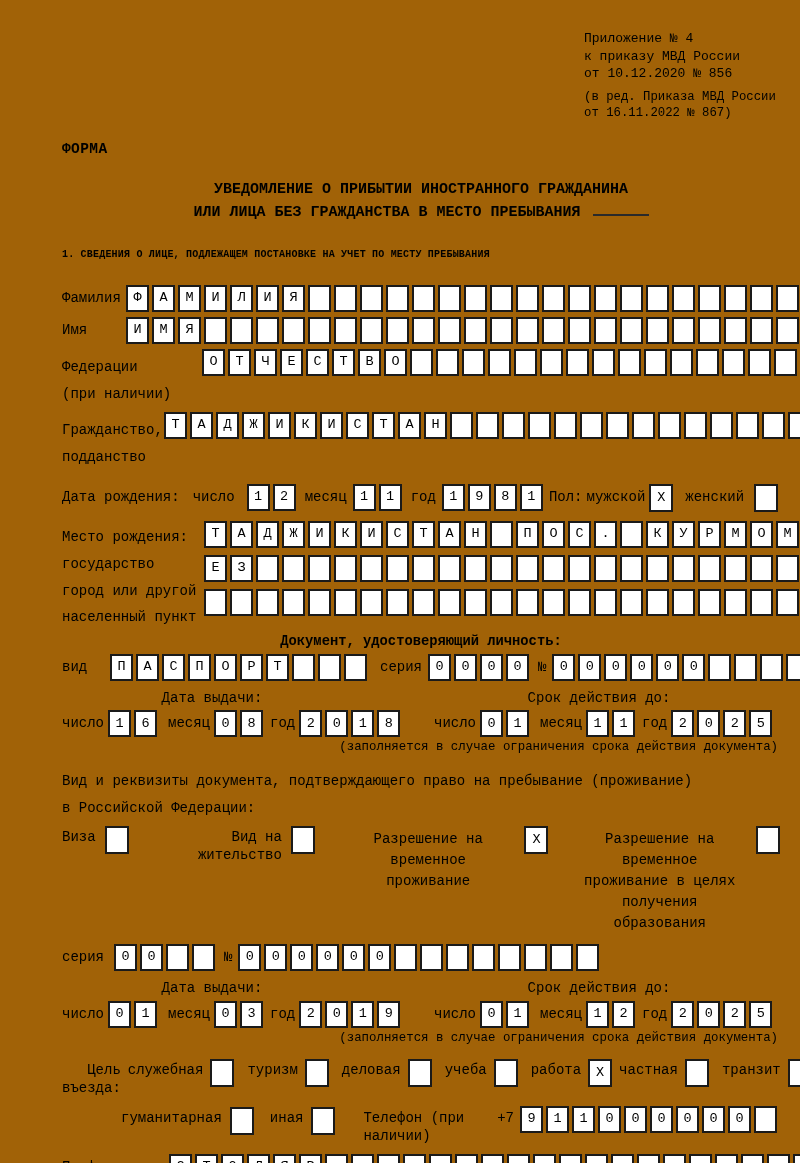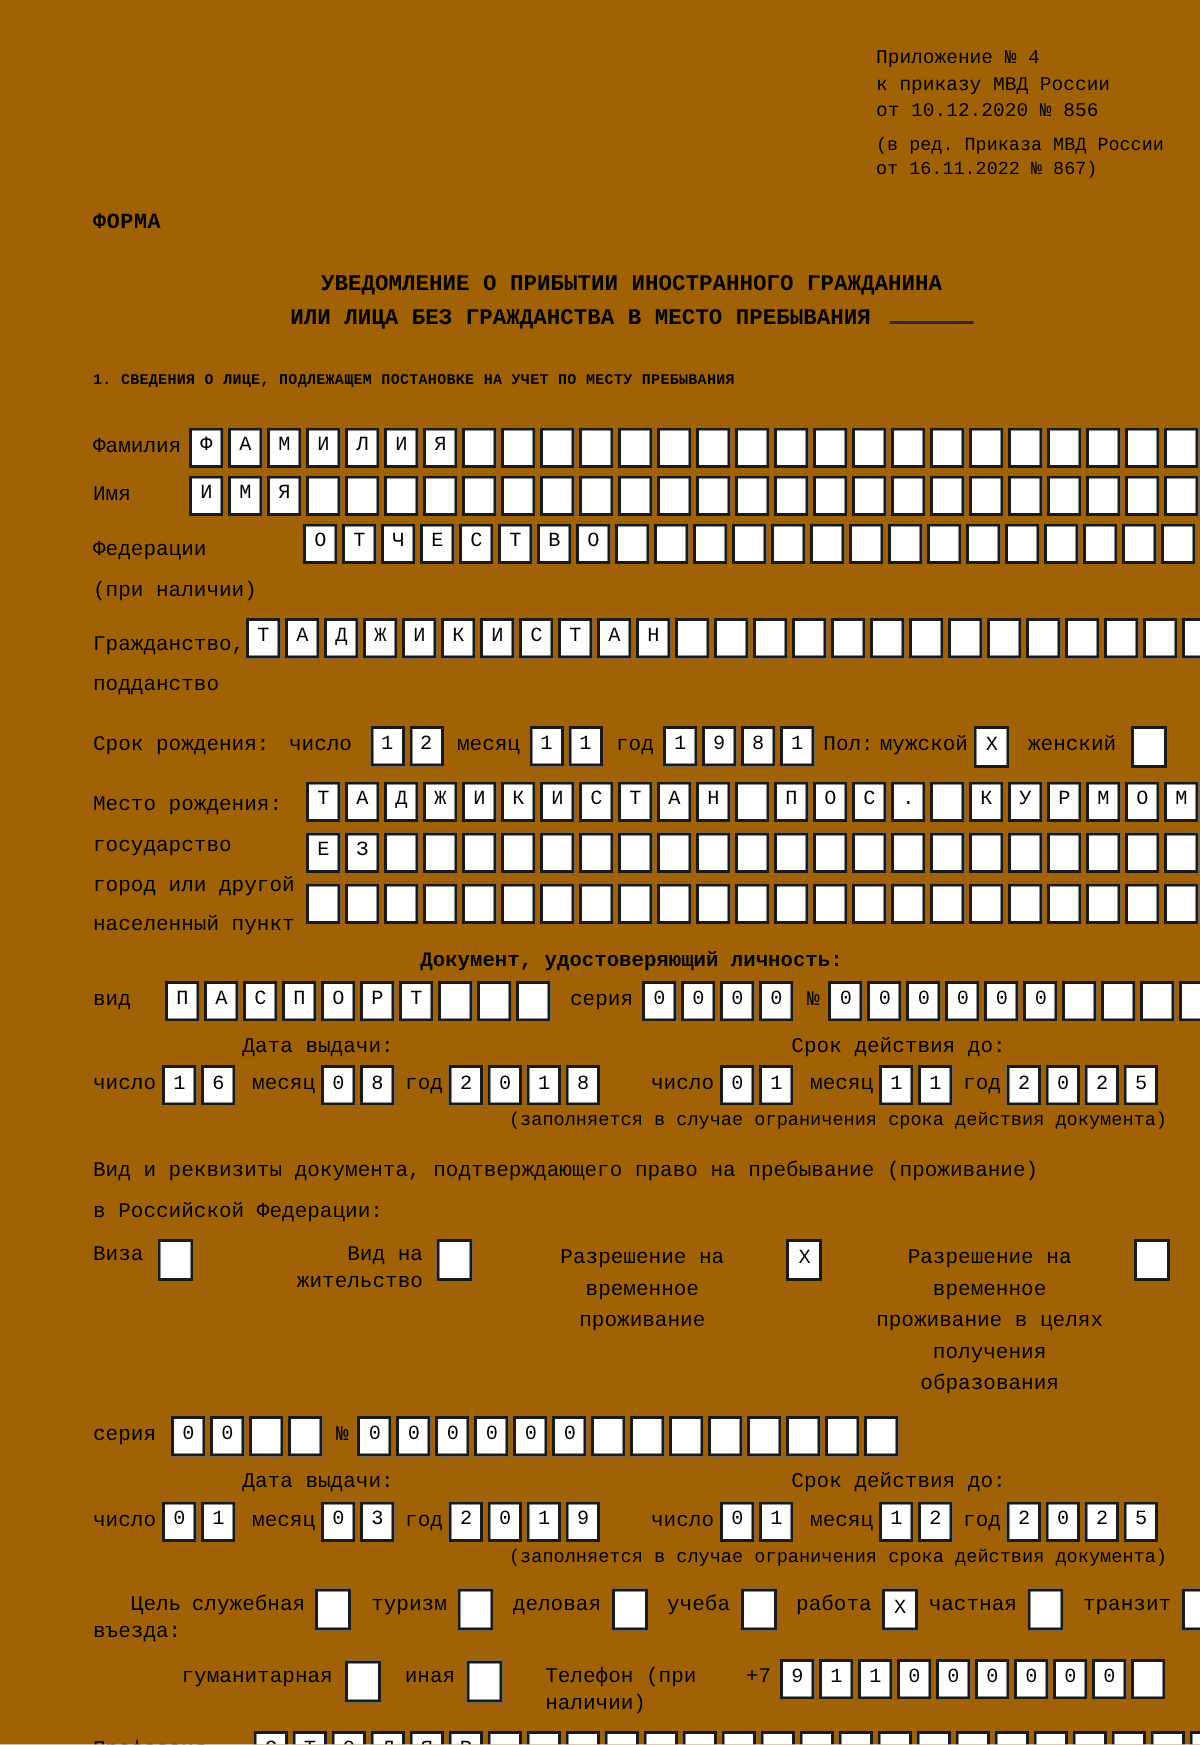--- a/index.html
+++ b/index.html
@@ -207,21 +207,21 @@
         <span class="cell"></span>
         <span class="cell"></span>
         <span class="cell"></span>
         <span class="cell"></span>
         <span class="cell"></span>
         <span class="cell"></span>
       </span>
   </div>
 
   <div class="row" style="margin-top:14px;">
-    <span class="lbl">Срок рождения:</span>
+    <span class="lbl">Дата рождения:</span>
     <span class="inline-lbl" style="margin-left:13px;">число</span>
     <span class="cells" style="margin-left:6px;">
         <span class="cell">1</span>
         <span class="cell">2</span>
       </span>
     <span class="inline-lbl">месяц</span>
     <span class="cells">
         <span class="cell">1</span>
         <span class="cell">1</span>
       </span>

